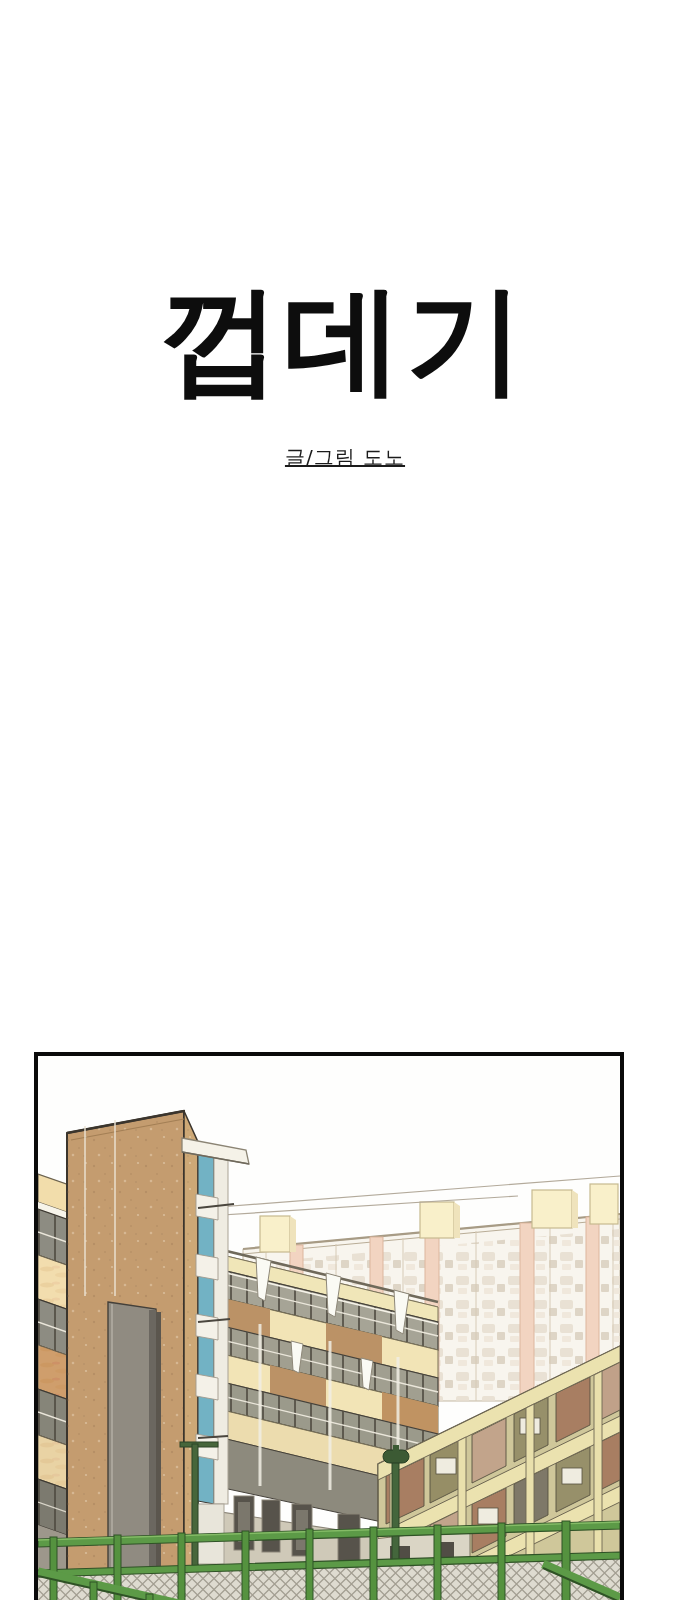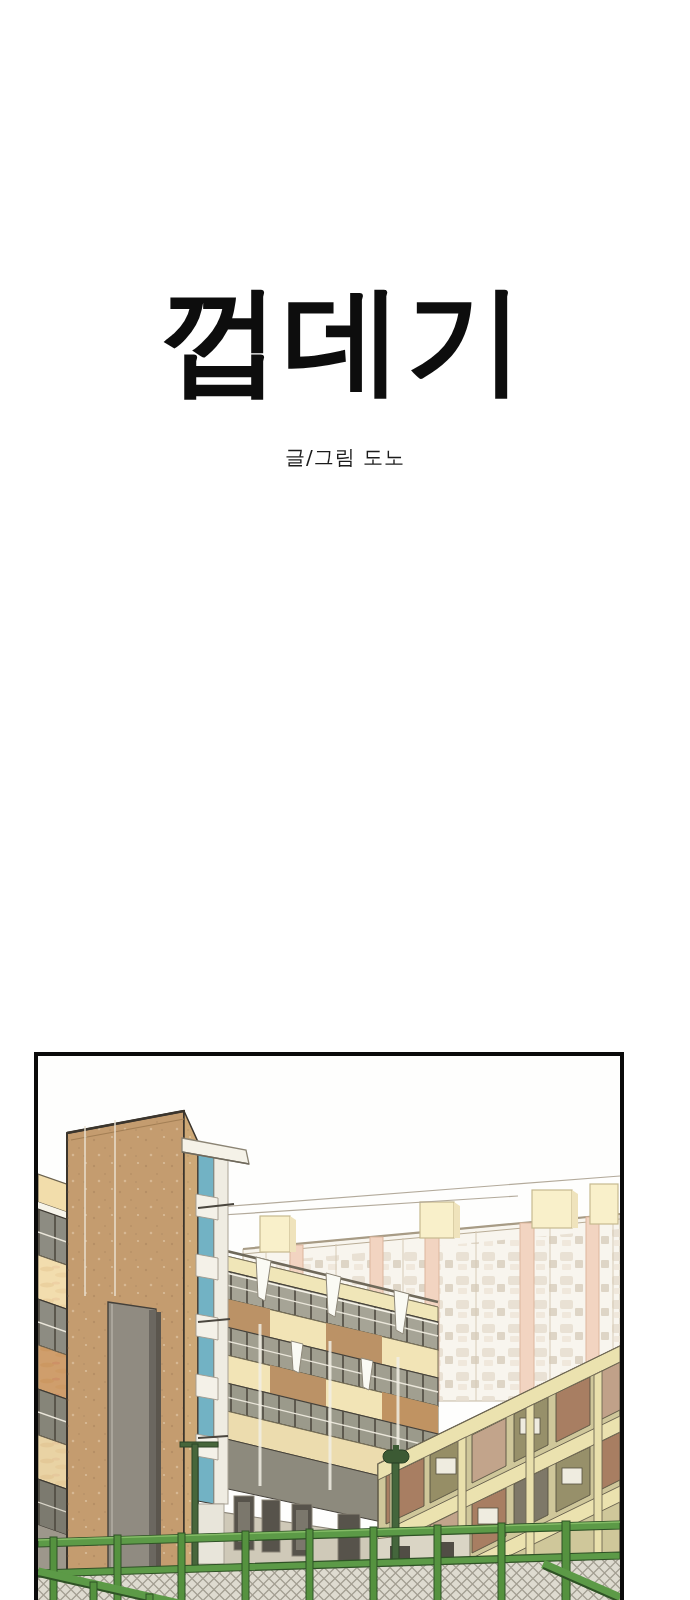--- a/index.html
+++ b/index.html
@@ -2,21 +2,21 @@
 <html><head>
 <meta charset="utf-8">
 <style>
   html,body{margin:0;padding:0;background:#ffffff;}
   .page{position:relative;width:690px;height:1600px;background:#ffffff;overflow:hidden;
         font-family:"DejaVu Sans","Liberation Sans",sans-serif;}
   .title{position:absolute;left:0;right:0;top:278px;text-align:center;
          font-size:118px;line-height:1.05;font-weight:900;letter-spacing:4px;color:#0d0d0d;
          font-family:"DejaVu Sans","Liberation Sans",sans-serif;}
   .byline{position:absolute;left:0;right:0;top:444px;text-align:center;
-          font-size:20px;font-weight:500;letter-spacing:1px;color:#1b1b1b;}
+          font-size:20px;font-weight:500;letter-spacing:1px;color:#1b1b1b;text-decoration:underline;}
   .panel{position:absolute;left:34px;top:1052px;width:582px;height:560px;
          border:4px solid #0a0a0a;background:#ffffff;box-sizing:content-box;}
   .panel svg{display:block;}
 </style>
 </head>
 <body>
 
 <div class="page">
 
   <div class="title">껍데기</div>

